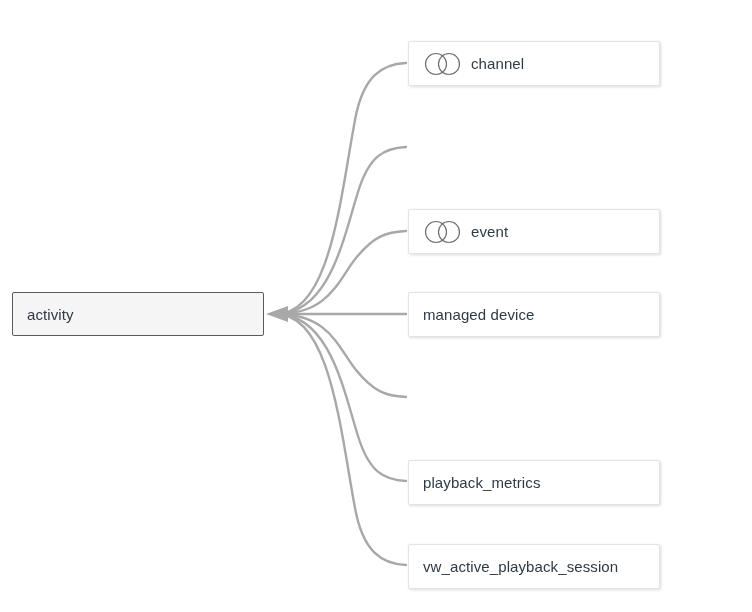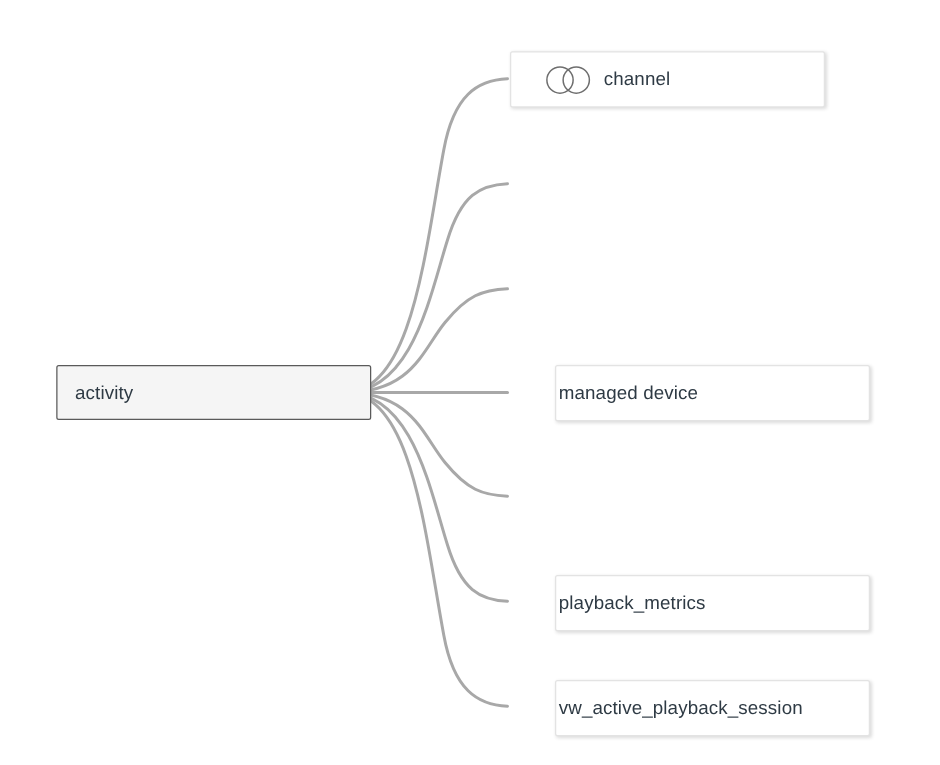--- a/index.html
+++ b/index.html
@@ -33,58 +33,56 @@
     top: 292px;
     width: 252px;
     height: 44px;
     box-sizing: border-box;
     background: #f5f5f5;
     border: 1px solid #5a5a5a;
     border-radius: 2px;
     display: flex;
     align-items: center;
     padding-left: 14px;
-    margin-left: 33px;
   }
   .source-node .label {
     font-size: 15px;
     color: #2e3a44;
     letter-spacing: 0.1px;
   }
 
   
   .target-node {
     position: absolute;
     left: 408px;
     width: 252px;
     height: 45px;
     box-sizing: border-box;
     background: #ffffff;
     border: 1px solid #e3e3e3;
     border-radius: 2px;
     box-shadow: 1px 1px 3px rgba(0,0,0,0.14);
     display: flex;
     align-items: center;
-    padding-left: 26px;
+    padding-left: 14px;
   }
   .target-node .label {
     font-size: 15px;
     color: #2e3a44;
     letter-spacing: 0.1px;
   }
   .target-node .venn-icon {
     width: 40px;
     height: 24px;
     flex: 0 0 auto;
     margin-right: 8px;
     display: block;
   }
   .target-node.no-icon {
-    padding-left: 2px;
-    margin-left: 36px;
+    padding-left: 14px;
   }
 </style>
 </head>
 <body>
 
 <div id="canvas">
 
   <svg id="edges" viewBox="0 0 752 612" width="752" height="612" xmlns="http://www.w3.org/2000/svg">
     <g fill="none" stroke="#a8a8a8" stroke-width="2.4" stroke-linecap="round">
       <path d="M 276 314 C 330 314 340 200 355 120 C 363 76 382 64 406 63"></path>
@@ -107,20 +105,27 @@
 
   <div class="target-node" style="top:41px">
     <svg class="venn-icon" viewBox="0 0 40 24" xmlns="http://www.w3.org/2000/svg">
       <circle cx="13" cy="12" r="10.5" fill="none" stroke="#6e6e6e" stroke-width="1.2"></circle>
       <circle cx="26" cy="12" r="10.5" fill="none" stroke="#6e6e6e" stroke-width="1.2"></circle>
     </svg>
     <span class="label">channel</span>
   </div>
 
 
+  <div class="target-node" style="top:209px">
+    <svg class="venn-icon" viewBox="0 0 40 24" xmlns="http://www.w3.org/2000/svg">
+      <circle cx="13" cy="12" r="10.5" fill="none" stroke="#6e6e6e" stroke-width="1.2"></circle>
+      <circle cx="26" cy="12" r="10.5" fill="none" stroke="#6e6e6e" stroke-width="1.2"></circle>
+    </svg>
+    <span class="label">event</span>
+  </div>
 
   <div class="target-node no-icon" style="top:292px">
     <span class="label">managed device</span>
   </div>
 
 
   <div class="target-node no-icon" style="top:544px">
     <span class="label">vw_active_playback_session</span>
   </div>
 

